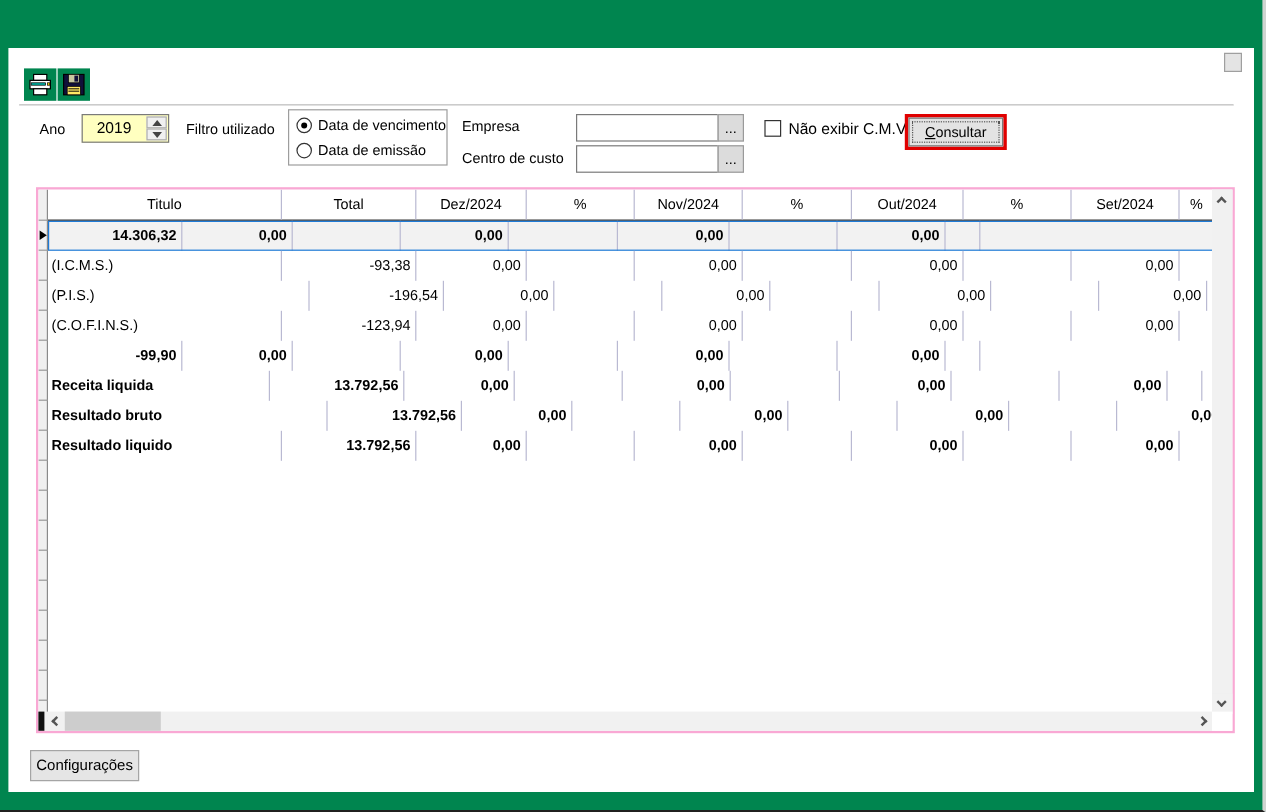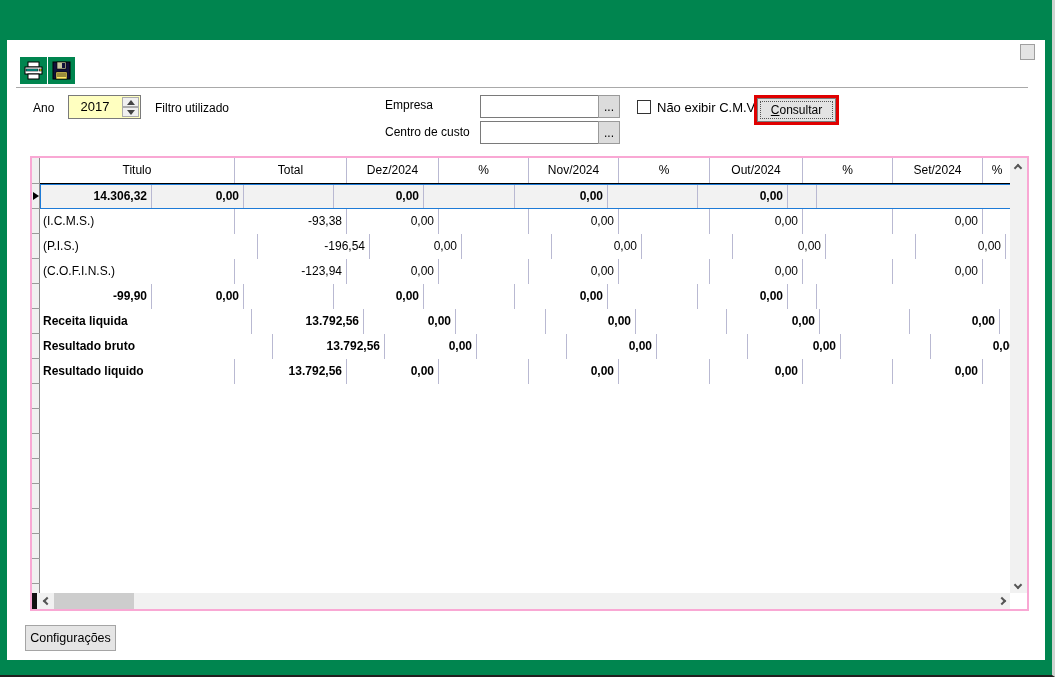--- a/index.html
+++ b/index.html
@@ -126,32 +126,42 @@
         <rect x="10" y="2" width="3" height="5" fill="#10103a"></rect>
         <rect x="4" y="11" width="11" height="7" fill="#ffe864" stroke="#000" stroke-width="0.6"></rect>
         <line x1="5" y1="13" x2="14" y2="13" stroke="#000" stroke-width="0.8"></line>
         <line x1="5" y1="15" x2="14" y2="15" stroke="#000" stroke-width="0.8"></line>
       </svg>
     </button>
     <div class="toolbar-sep"></div>
 
     <span class="lbl ano-label">Ano</span>
     <div class="spinner">
-      <span class="val">2017</span>
+      <span class="val">2019</span>
       <div class="spin-btns">
         <div class="spin-btn up">
             <span class="tri-up"></span>
           </div>
         <div class="spin-btn dn">
             <span class="tri-dn"></span>
           </div>
       </div>
     </div>
 
     <span class="lbl filtro-label">Filtro utilizado</span>
+    <div class="radio-group">
+      <div class="radio-row r1">
+        <span class="radio checked"></span>
+        <span class="txt">Data de vencimento</span>
+      </div>
+      <div class="radio-row r2">
+        <span class="radio"></span>
+        <span class="txt">Data de emissão</span>
+      </div>
+    </div>
 
     <span class="lbl empresa-label">Empresa</span>
     <input class="field empresa" value="" style="">
     <button class="dots-btn empresa">...</button>
 
     <span class="lbl centro-label">Centro de custo</span>
     <input class="field centro" value="" style="">
     <button class="dots-btn centro">...</button>
 
     <span class="cmv-check"></span>
@@ -250,21 +260,21 @@
               <div class="gcell right" style="width: 92px;">0,00</div>
               <div class="gcell right" style="width: 90px;"></div>
               <div class="gcell right" style="width: 90px;">0,00</div>
               <div class="gcell right" style="width: 91px;"></div>
               <div class="gcell right" style="width: 93px;">0,00</div>
               <div class="gcell right" style="width: 90px;"></div>
               <div class="gcell right" style="width: 90px;">0,00</div>
               <div class="gcell right" style="width: 29px;"></div>
             </div>
             <div class="grow bold">
-              <div class="gcell left" style="width: 212px;">Receita liquida</div>
+              <div class="gcell left" style="width: 185px;">Receita liquida</div>
               <div class="gcell right" style="width: 112px;">13.792,56</div>
               <div class="gcell right" style="width: 92px;">0,00</div>
               <div class="gcell right" style="width: 90px;"></div>
               <div class="gcell right" style="width: 90px;">0,00</div>
               <div class="gcell right" style="width: 91px;"></div>
               <div class="gcell right" style="width: 93px;">0,00</div>
               <div class="gcell right" style="width: 90px;"></div>
               <div class="gcell right" style="width: 90px;">0,00</div>
               <div class="gcell right" style="width: 29px;"></div>
             </div>

